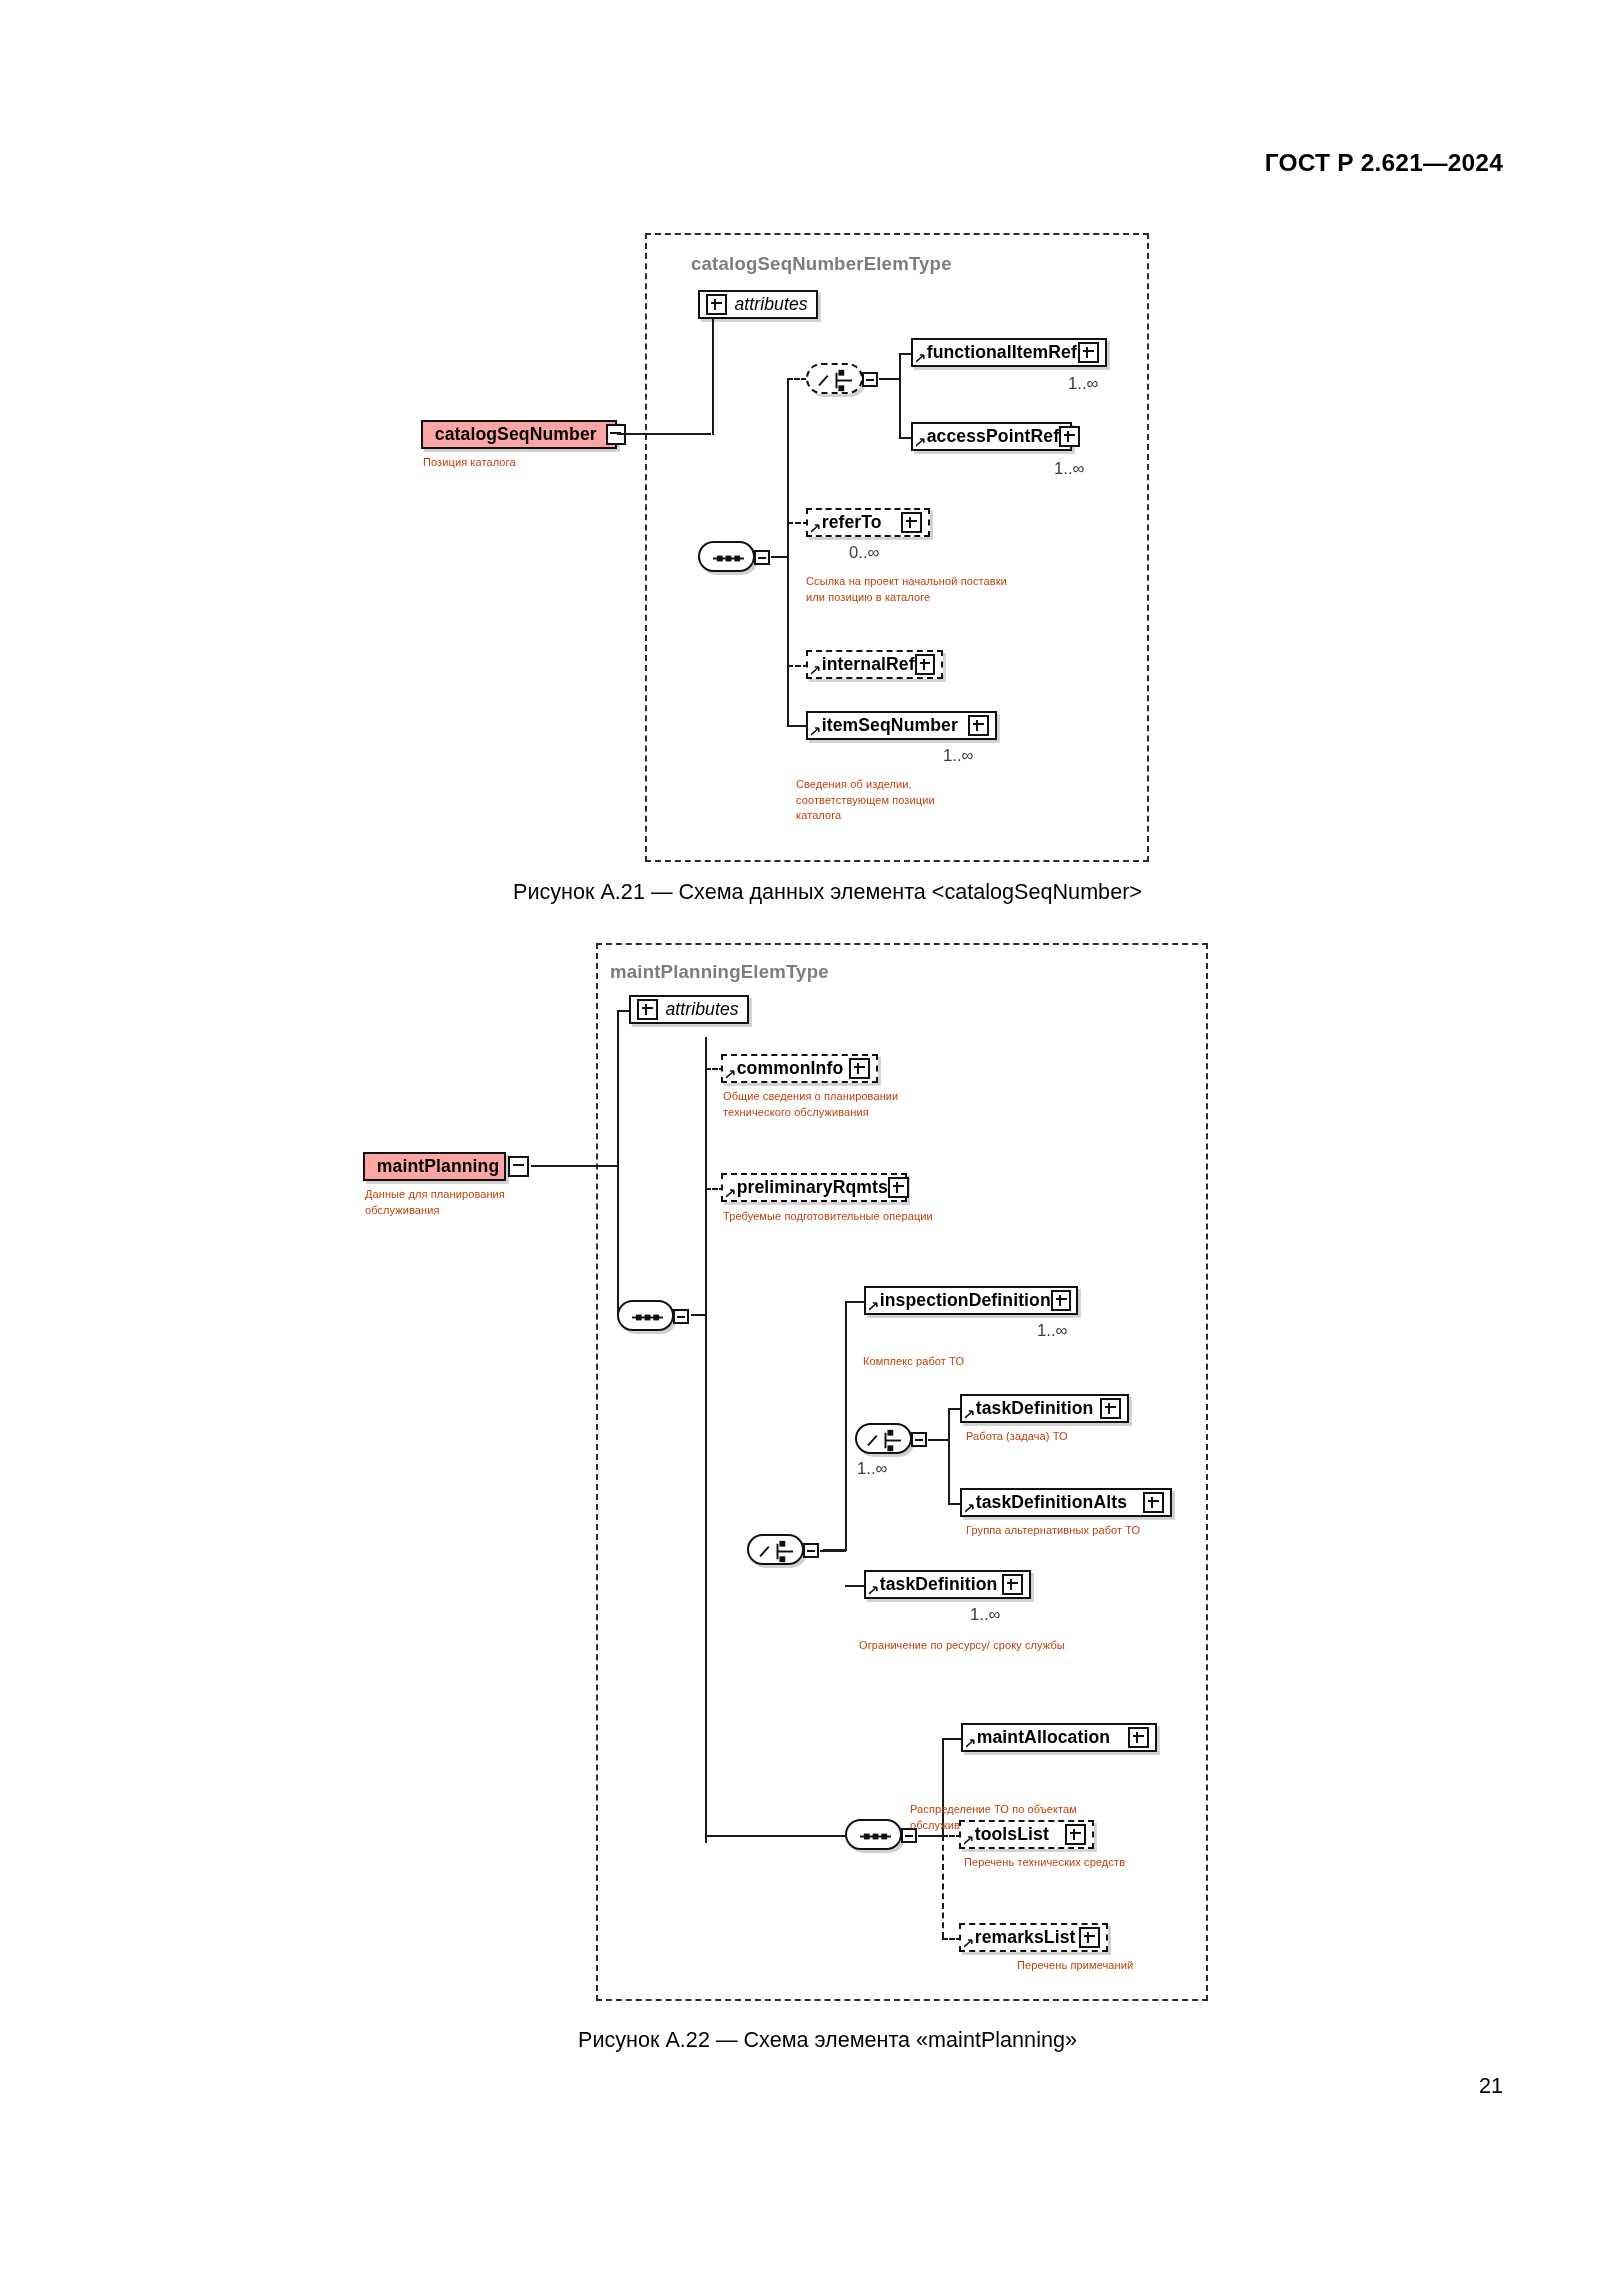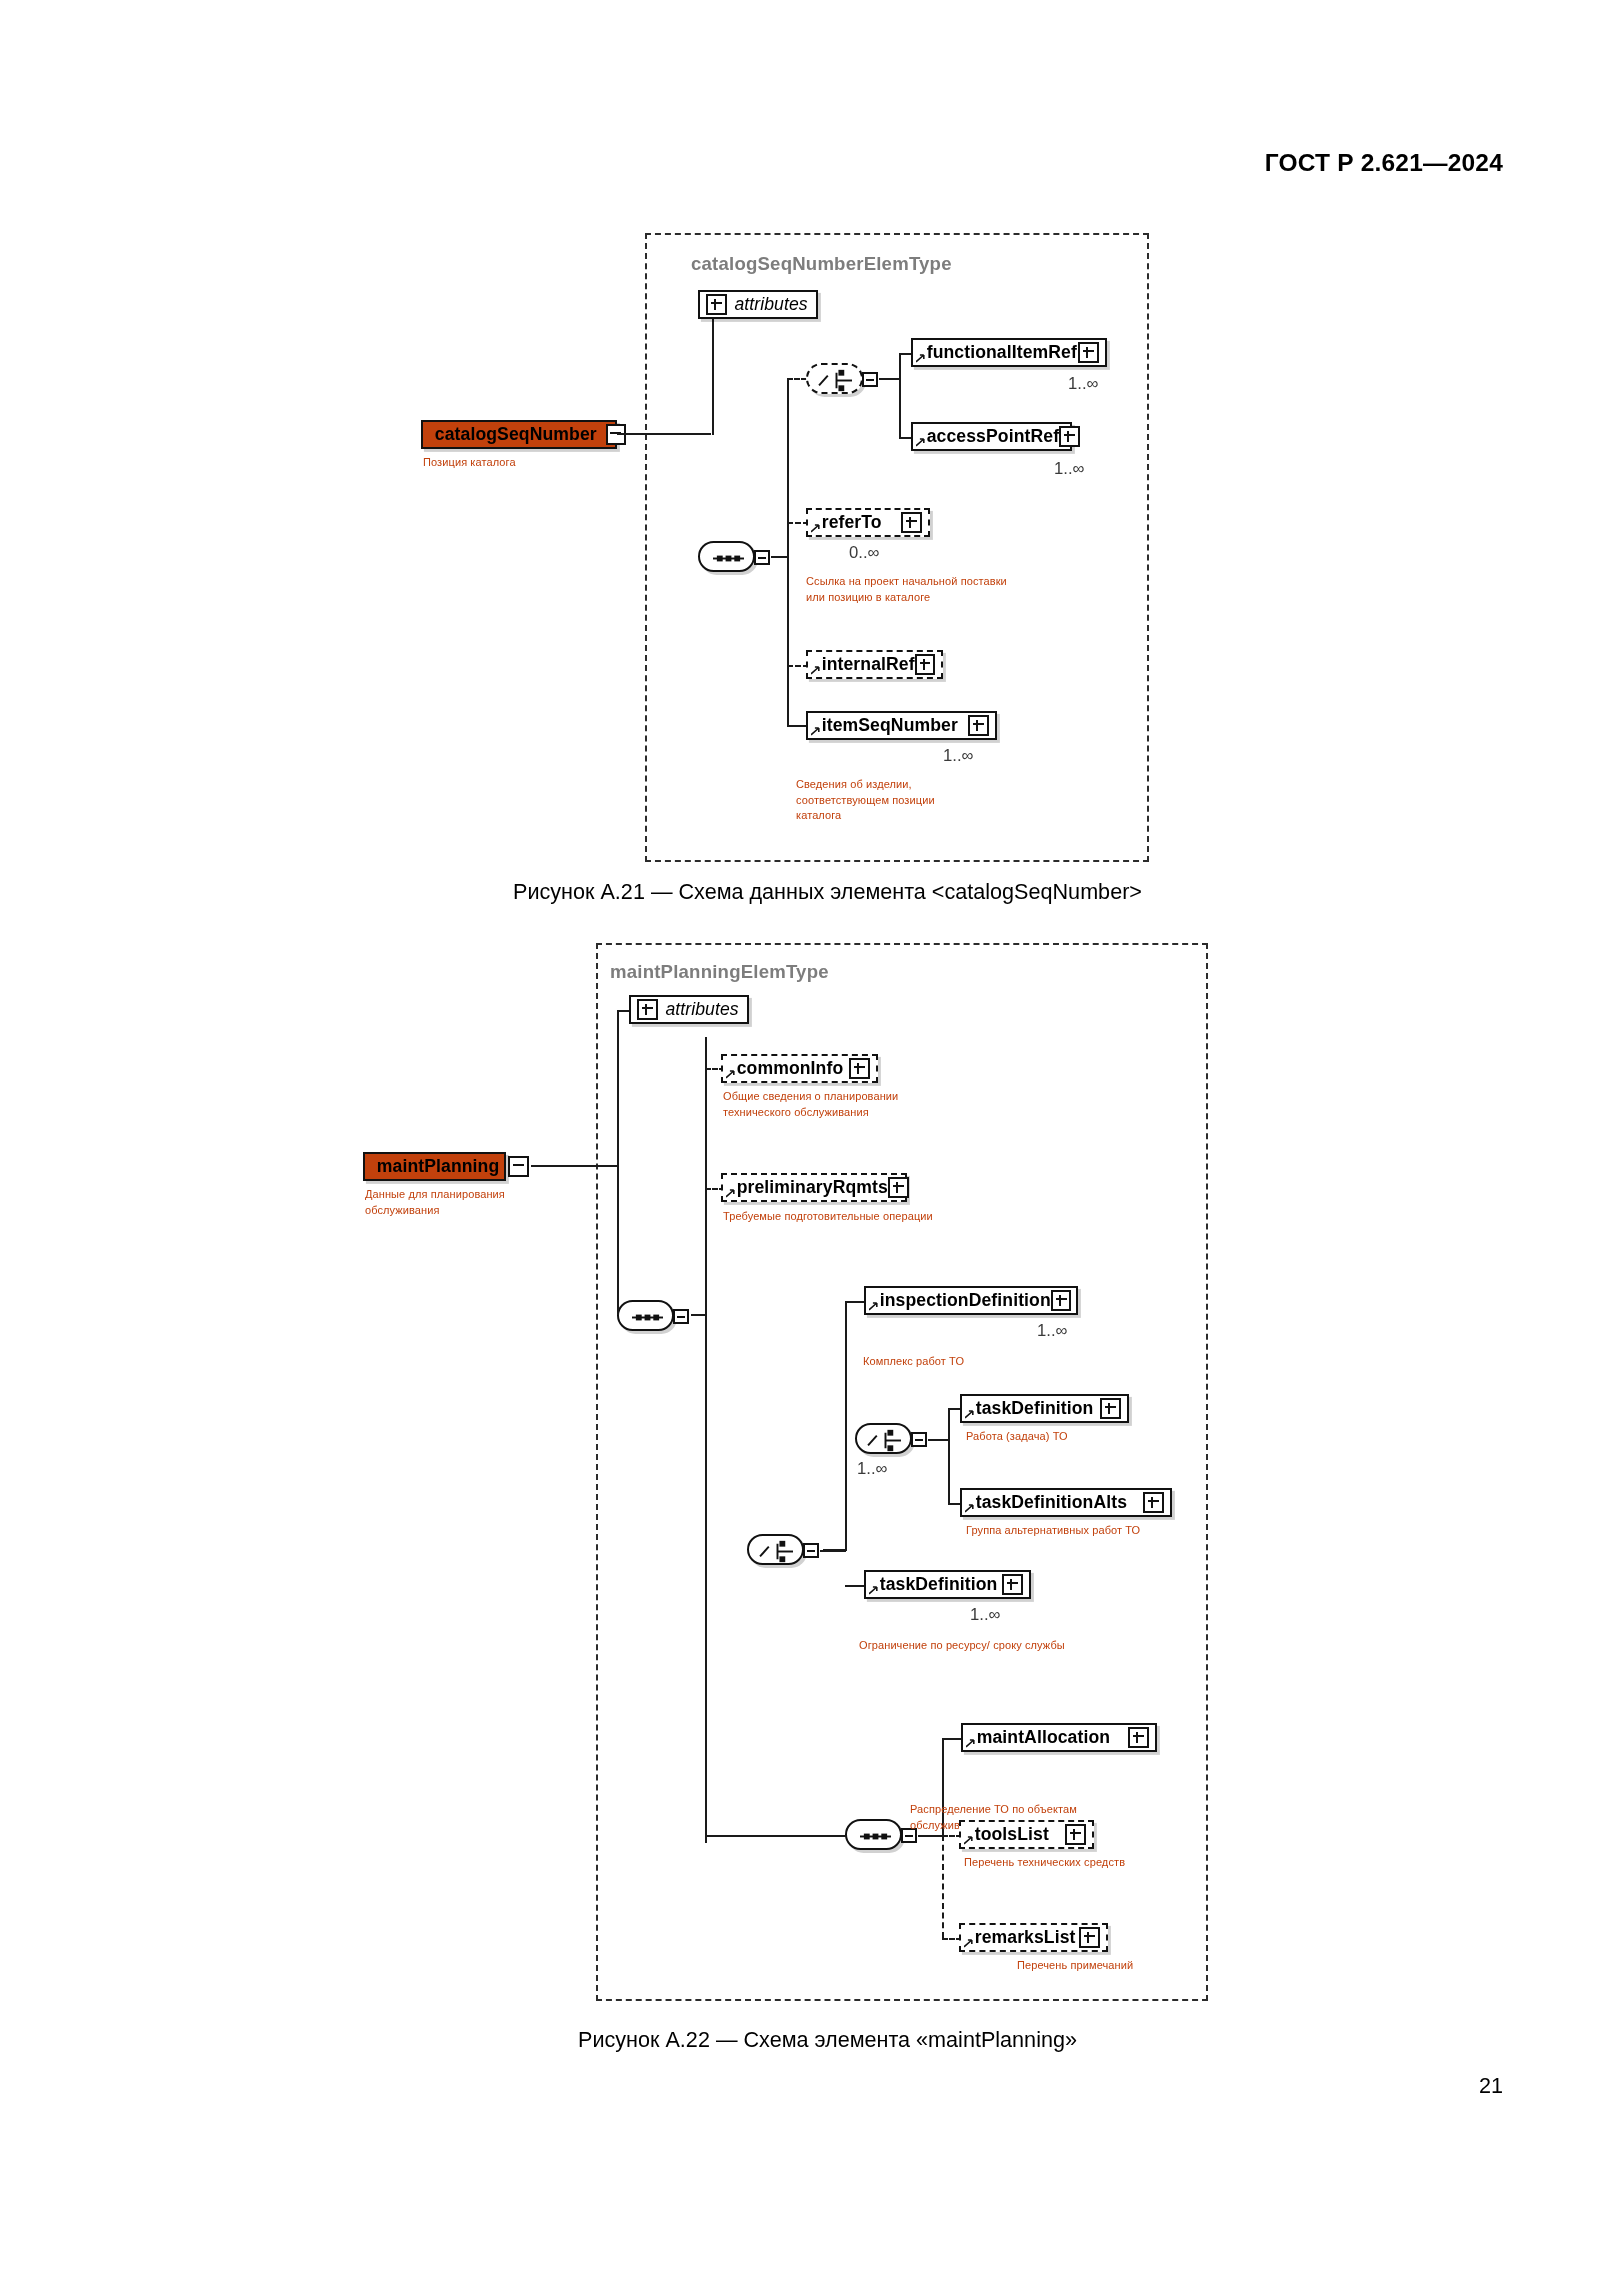--- a/index.html
+++ b/index.html
@@ -28,21 +28,21 @@
   .ln.v{width:2px;}
   .ln.dash-v{width:0;height:auto;border-left:2px dashed #1a1a1a;background:none;}
   .ln.dash-h{height:0;width:auto;border-top:2px dashed #1a1a1a;background:none;}
 
   
   .node{position:absolute;box-sizing:border-box;background:#fff;
       border:2px solid #111;height:29px;display:flex;align-items:center;
       padding:0 5.9px 0 13.7px;white-space:nowrap;
       box-shadow:2.9px 2.9px 0 0 rgba(0,0,0,.18);}
   .node.dashed{border-style:dashed;}
-  .node.root{background:#c2410c;padding-left:11.8px;}
+  .node.root{background:#fca5a5;padding-left:11.8px;}
   .node .nm{font-size:17.6px;font-weight:bold;letter-spacing:0.1px;}
   .node.attr .nm{font-weight:normal;font-style:italic;font-size:17.6px;}
   .node .expand{width:16.7px;height:16.7px;border:2px solid #111;
       position:relative;margin-left:8.8px;flex:0 0 auto;background:#fff;}
   .node .expand:before,.node .expand:after{content:"";position:absolute;
       background:#111;}
   .node .expand:before{left:2.9px;right:2.9px;top:5.9px;height:2px;}
   .node .expand:after{top:2.9px;bottom:2.9px;left:5.9px;width:2px;}
   .node .collapse{width:16.7px;height:16.7px;border:2px solid #111;
       position:relative;margin-left:8.8px;flex:0 0 auto;background:#fff;}

